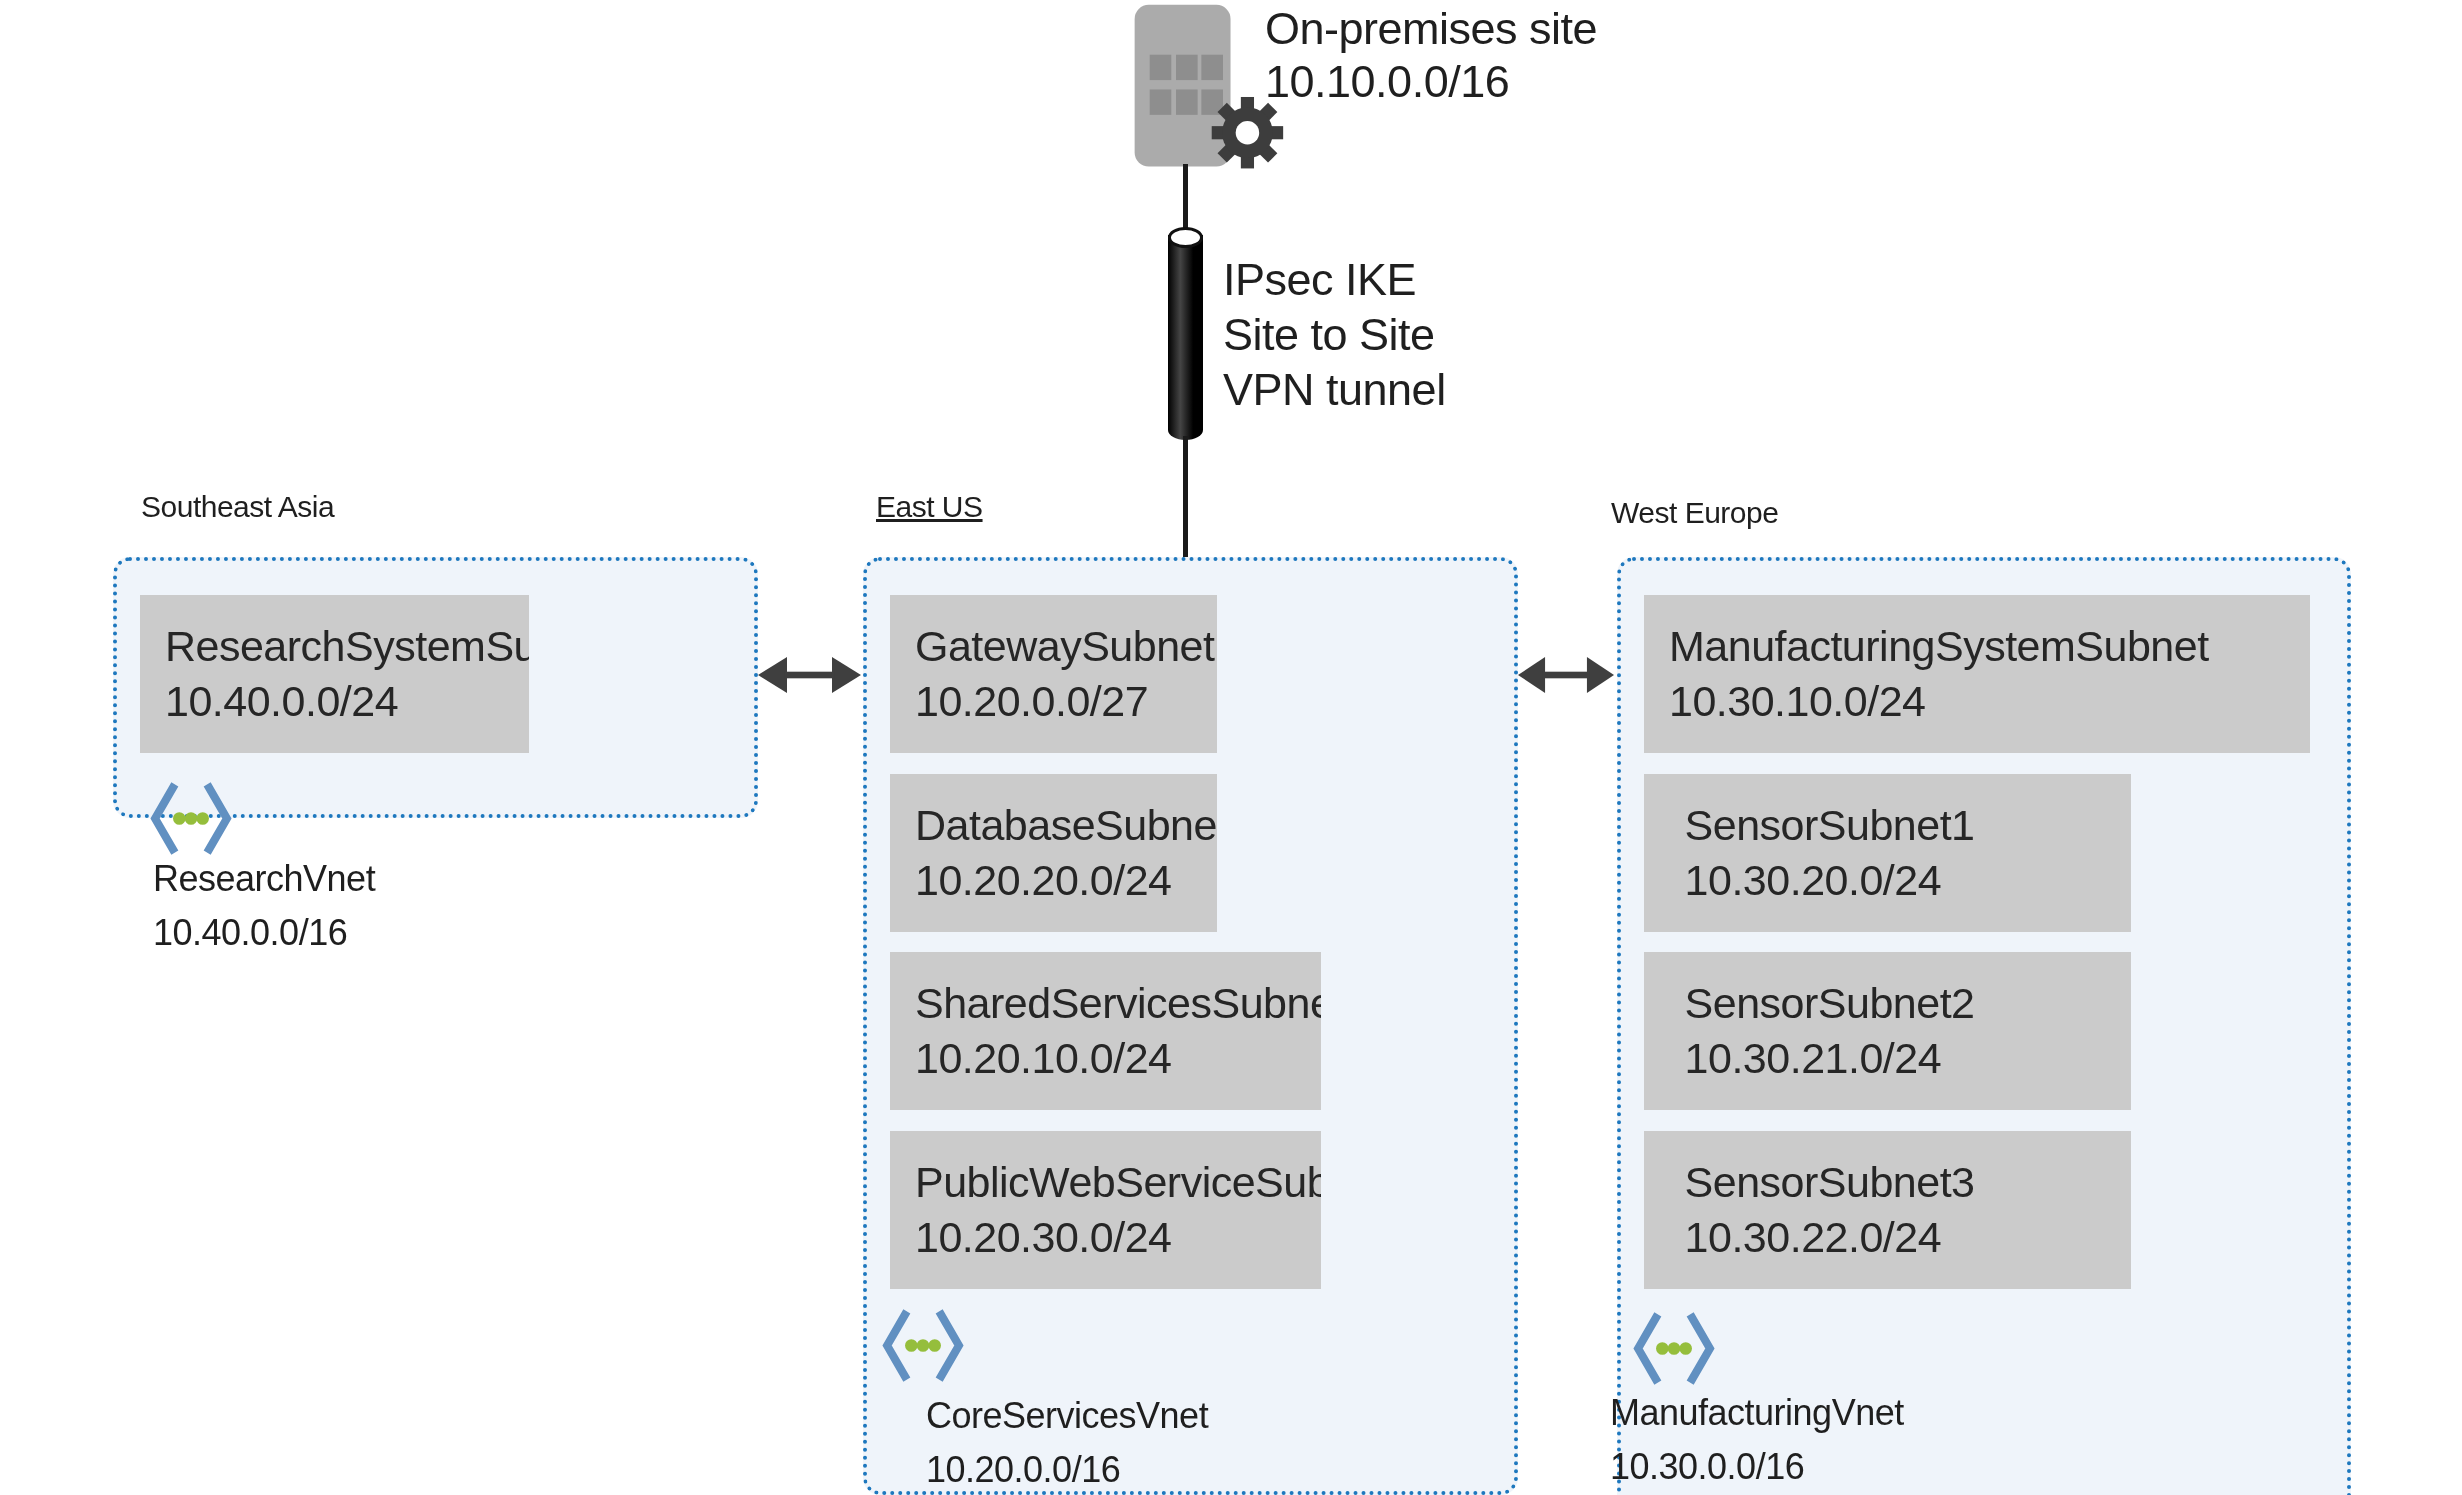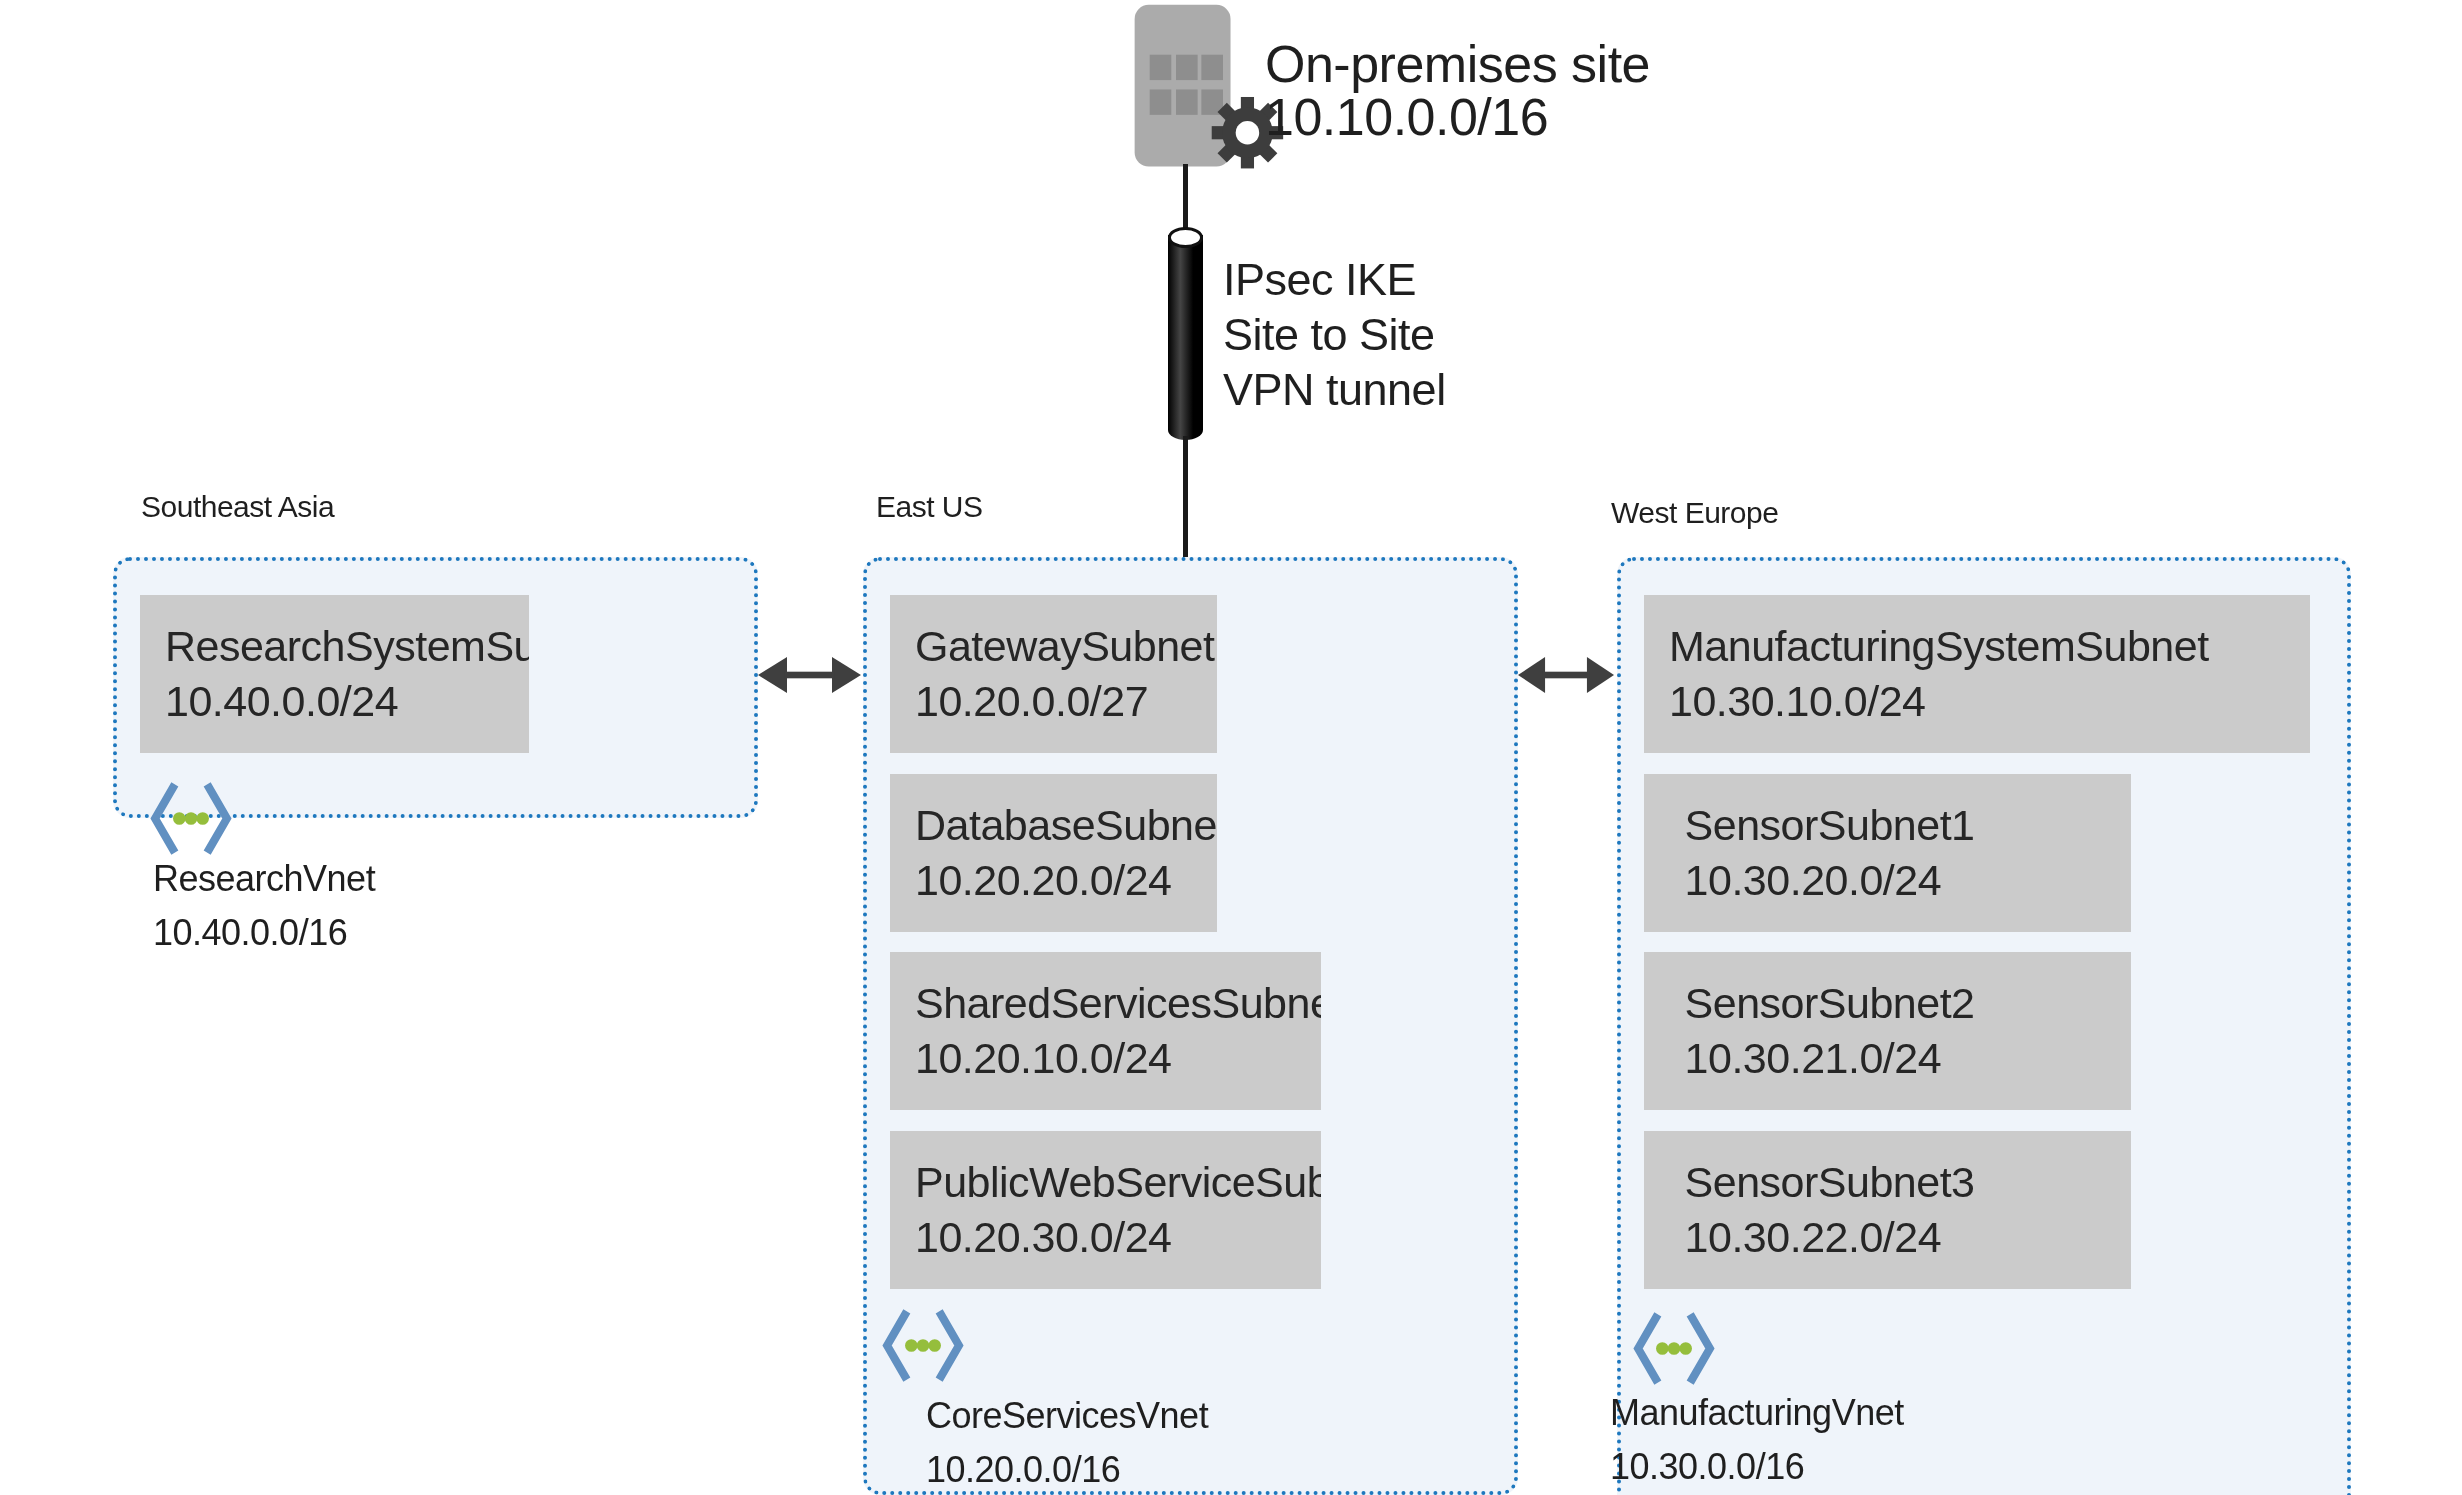--- a/index.html
+++ b/index.html
@@ -11,21 +11,21 @@
   
   .region{
     position:absolute;box-sizing:border-box;
     background:#EFF4FA;border:4.7px dotted #1E78BE;border-radius:17px;
   }
   .r0{left:113px;top:557px;width:645px;height:261px;}
   .r1{left:863px;top:557px;width:655px;height:938px;}
   .r2{left:1617px;top:557px;width:734px;height:978px;}
   .region-label{position:absolute;font-size:30px;line-height:47px;white-space:nowrap;}
   #label-r0{left:141px;top:483px;}
-  #label-r1{left:876px;top:483px;}
+  #label-r1{left:876px;top:483px;text-decoration:underline;}
   #label-r2{left:1611px;top:489px;}
   
   .subnet{
     position:absolute;background:#CBCBCB;height:158px;
     display:flex;flex-direction:column;justify-content:center;
     padding-left:25.4px;box-sizing:border-box;
     font-size:43px;line-height:55px;color:#262626;white-space:nowrap;
   }
   .subnet div{overflow:hidden;}
   .s0{top:34px;} .s1{top:213px;} .s2{top:391px;} .s3{top:570px;}
@@ -43,21 +43,21 @@
   
   .vnet-icon{position:absolute;width:90px;height:79px;}
   #vneticon-r0{left:146px;top:779px;}
   #vneticon-r1{left:878px;top:1306px;}
   #vneticon-r2{left:1629px;top:1309px;}
   .arrow{position:absolute;height:36px;}
   #arrow-1{left:758px;top:657px;width:103px;}
   #arrow-2{left:1518px;top:657px;width:96px;}
   
   #onprem-art{position:absolute;left:1129px;top:1.9px;width:188px;height:174px;}
-  #onprem-label{position:absolute;left:1265px;top:1.9px;font-size:52px;line-height:53px;white-space:nowrap;margin-top:36px;}
+  #onprem-label{position:absolute;left:1265px;top:1.9px;font-size:45px;line-height:53px;white-space:nowrap;}
   .vline{position:absolute;left:1183px;width:4.7px;background:#1a1a1a;}
   #line-top{top:164px;height:70px;}
   #line-bottom{top:436px;height:122px;}
   #cylinder{
     position:absolute;left:1168px;top:235px;width:35px;height:205px;
     background:linear-gradient(90deg,#000 0%,#454545 35%,#000 72%);
     border-radius:0 0 18px 18px / 0 0 10.3px 10.3px;
   }
   #cylinder-top{
     position:absolute;left:1168px;top:227px;width:35px;height:21px;box-sizing:border-box;

